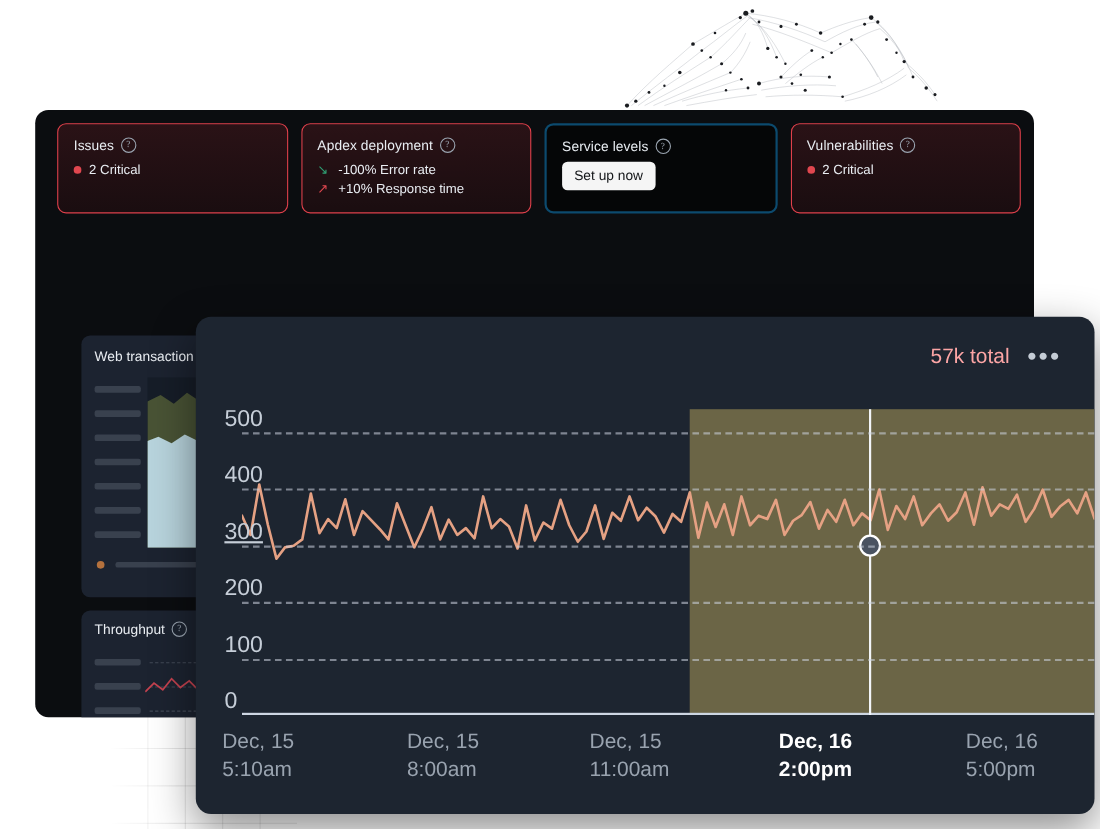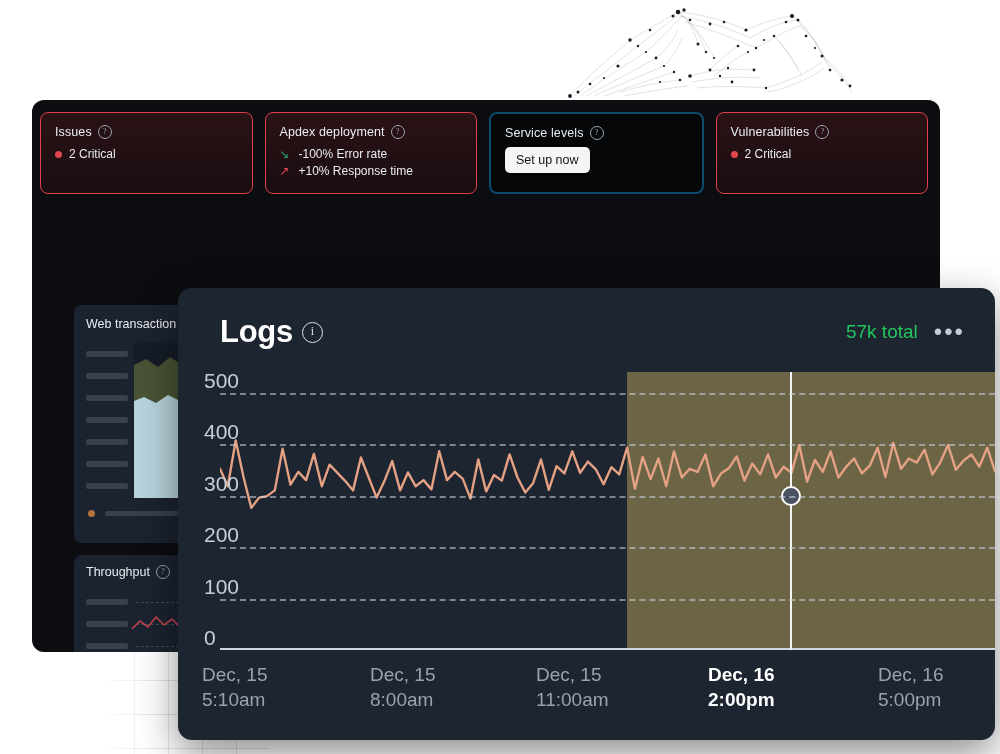--- a/index.html
+++ b/index.html
@@ -22,21 +22,21 @@
     mask-image:linear-gradient(to right, transparent 0%, #000 35%, #000 100%);
   }
 
   
   #dashboard{
     position:absolute;left:32px;top:100px;width:908px;height:552px;
     background:#0b0d10;border-radius:12px;overflow:hidden;
   }
 
   
-  .cards{position:absolute;left:8px;top:12px;right:12px;height:82px;display:flex;gap:12px;}
+  .cards{position:absolute;left:20px;top:12px;right:12px;height:82px;display:flex;gap:12px;}
   .card{
     flex:1;border-radius:8px;padding:12px 14px;box-sizing:border-box;position:relative;
   }
   .card.alert{background:linear-gradient(180deg,#2a1216,#1a0d10);border:1px solid #e0404b;}
   .card.plain{background:#050607;border:2px solid #0c4a6e;}
   .card-title{
     display:flex;align-items:center;gap:6px;color:#e9edf2;font-size:12.5px;
     letter-spacing:.1px;margin-bottom:7px;
   }
   .card-row{display:flex;align-items:center;gap:7px;color:#e9edf2;font-size:12px;line-height:17px;}
@@ -90,21 +90,21 @@
   }
   #logs-head{display:flex;align-items:center;padding:26px 30px 0 42px;}
   #logs-title{display:flex;align-items:baseline;gap:9px;}
   .logs-h1{color:#ffffff;font-size:31px;font-weight:700;letter-spacing:-.3px;}
   .i-icon{
     width:19px;height:19px;border-radius:50%;border:1.6px solid #dfe5ec;color:#dfe5ec;
     font-size:12px;line-height:16px;text-align:center;font-family:"Liberation Serif",serif;
     align-self:center;
   }
   #logs-right{margin-left:auto;display:flex;align-items:center;gap:16px;}
-  #logs-total{color:#22c55e;font-size:19px;}
+  #logs-total{color:#fca5a5;font-size:19px;}
   #logs-kebab{color:#c4ccd5;font-size:24px;letter-spacing:2px;line-height:10px;}
 
   #plot{position:absolute;left:0;top:84px;width:817px;height:278px;}
   #plot-inner{position:absolute;left:0;top:0;width:817px;height:278px;}
   #highlight{position:absolute;left:412px;top:0;width:405px;height:278px;background:#6b6546;}
   .ylab{position:absolute;left:26px;color:#c6ced8;font-size:21px;}
   .gridline{position:absolute;left:42px;right:0;border-top:2px dashed rgba(205,214,226,.55);}
   #axis-base{position:absolute;left:42px;right:0;bottom:0;height:2px;background:#cdd6e2;}
   #cursor-line{position:absolute;left:579px;top:0;width:2px;height:278px;background:#f2f5f8;}
   #cursor-dot{
@@ -416,45 +416,41 @@
         <line x1="0" y1="106" x2="440" y2="106" stroke="#3a5a44" stroke-width="2"></line>
       </svg>
     </div>
 
   </div>
 </div>
 
 <div id="logs">
 
   <div id="logs-head">
-    <div id="logs-title">
-      <span class="logs-h1">Logs</span>
-      <span class="i-icon">i</span>
-    </div>
     <div id="logs-right">
       <span id="logs-total">57k total</span>
       <span id="logs-kebab">•••</span>
     </div>
   </div>
 
   <div id="plot">
     <div id="plot-inner">
       <div id="highlight" style="left: 449.071px; width: 367.929px;"></div>
 
       <svg id="spark" viewBox="0 0 775 278" preserveAspectRatio="none">
         <polyline id="sparkline" fill="none" stroke="#e5a183" stroke-width="2.4" stroke-linejoin="round" stroke-linecap="round" vector-effect="non-scaling-stroke" points="0.0,96.8 7.8,114.3 15.7,68.5 23.5,105.0 31.3,135.9 39.1,125.6 47.0,124.1 54.8,118.4 62.6,76.7 70.5,112.7 78.3,99.9 86.1,108.1 93.9,81.9 101.8,114.3 109.6,92.7 117.4,100.9 125.3,109.1 133.1,118.4 140.9,85.5 148.7,105.5 156.6,125.6 164.4,109.1 172.2,89.1 180.1,118.4 187.9,100.4 195.7,114.3 203.5,108.1 211.4,117.4 219.2,79.3 227.0,108.1 234.8,99.9 242.7,106.6 250.5,126.6 258.3,87.5 266.2,119.4 274.0,103.0 281.8,108.6 289.6,82.4 297.5,105.5 305.3,120.5 313.1,111.2 321.0,87.5 328.8,117.9 336.6,94.2 344.4,101.4 352.3,79.3 360.1,100.9 367.9,89.6 375.8,97.3 383.6,112.2 391.4,95.2 399.2,102.4 407.1,75.7 414.9,116.9 422.7,84.9 430.6,107.1 438.4,86.5 446.2,114.3 454.0,79.3 461.9,105.5 469.7,96.8 477.5,99.9 485.4,82.4 493.2,114.3 501.0,101.4 508.8,96.3 516.7,84.4 524.5,108.6 532.3,91.6 540.2,102.4 548.0,82.4 555.8,105.5 563.6,94.7 571.5,100.9 579.3,73.1 587.1,109.7 594.9,88.0 602.8,99.9 610.6,79.3 618.4,105.5 626.3,94.7 634.1,86.5 641.9,101.4 649.7,93.7 657.6,75.7 665.4,105.0 673.2,71.0 681.1,96.8 688.9,86.5 696.7,90.6 704.5,77.7 712.4,102.4 720.2,90.6 728.0,73.1 735.9,97.8 743.7,88.5 751.5,82.4 759.3,94.7 767.2,75.7 775.0,99.4"></polyline>
       </svg>
       <div id="axis-base"></div>
       <div id="cursor-line" style="left: 612.465px;"></div>
       <div id="cursor-dot" style="left: 603.465px; top: 113.556px;"></div>
     <div class="ylab" style="top: -3.40741px;">500</div>
         <div class="gridline" style="top: 20.5926px;"></div>
         <div class="ylab" style="top: 48.0741px;">400</div>
         <div class="gridline" style="top: 72.0741px;"></div>
-        <div class="ylab" style="top: 99.5556px;">300</div>
+        <div class="ylab" style="top: 99.5556px; text-decoration: underline;">300</div>
         <div class="gridline" style="top: 123.556px;"></div>
         <div class="ylab" style="top: 151.037px;">200</div>
         <div class="gridline" style="top: 175.037px;"></div>
         <div class="ylab" style="top: 202.519px;">100</div>
         <div class="gridline" style="top: 226.519px;"></div>
         <div class="ylab" style="top: 254px;">0</div>
       </div>
   </div>
 
   <div id="xaxis">

